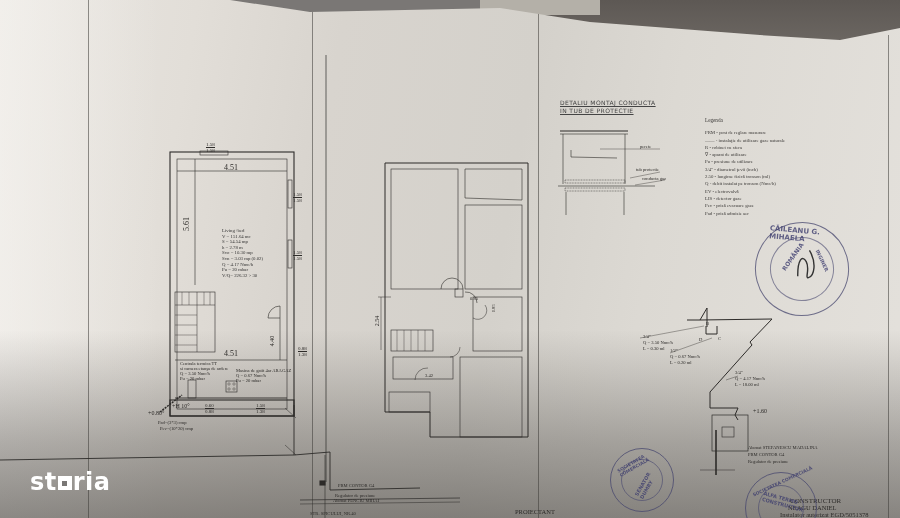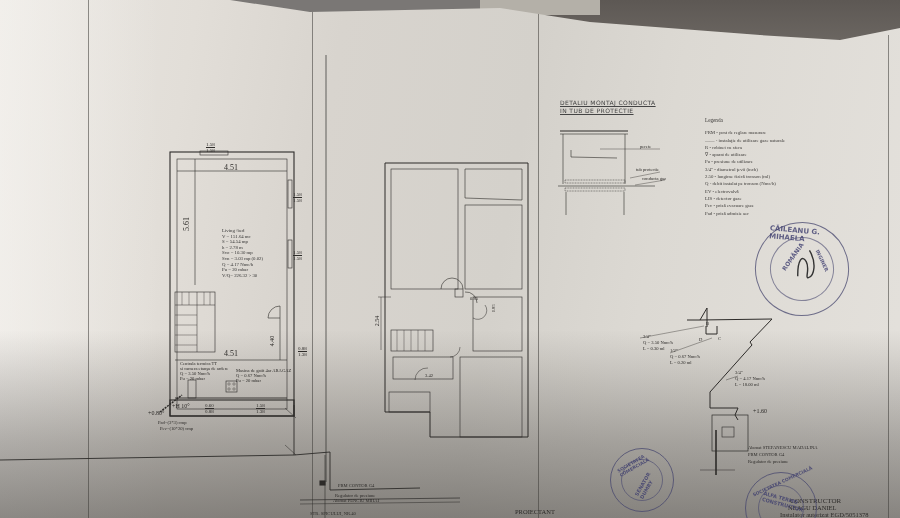--- a/index.html
+++ b/index.html
@@ -301,13 +301,16 @@
     <div class="stamp-inner" style="left:10px;top:10px;width:40px;height:40px;"></div>
     <div class="stamp-txt" style="left:4px;top:5px;font-size:4.5px;transform:rotate(-30deg);">SOCIETATEA COMERCIALĂ</div>
     <div class="stamp-txt" style="left:16px;top:22px;font-size:5px;transform:rotate(-60deg);">SENATOR DUMRY</div>
   </div>
   <div class="stamp" style="left:745px;top:472px;width:70px;height:70px;">
     <div class="stamp-inner" style="left:12px;top:12px;width:44px;height:44px;"></div>
     <div class="stamp-txt" style="left:4px;top:6px;font-size:4.5px;transform:rotate(-25deg);">SOCIETATEA COMERCIALĂ</div>
     <div class="stamp-txt" style="left:16px;top:24px;font-size:5px;transform:rotate(15deg);">ALFA TERMO CONSTRUCTOR</div>
   </div>
 
+  <div class="logo">
+    <span>st</span><span class="logo-o"></span><span>ria</span>
+  </div>
 </div>
 
 </body></html>

